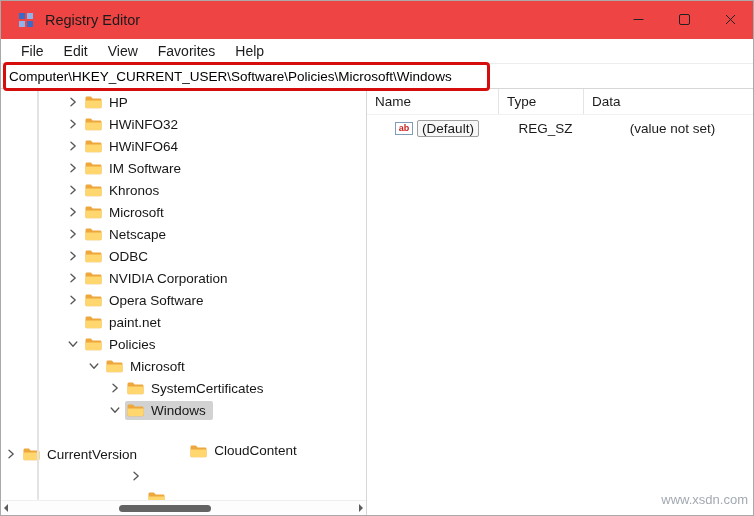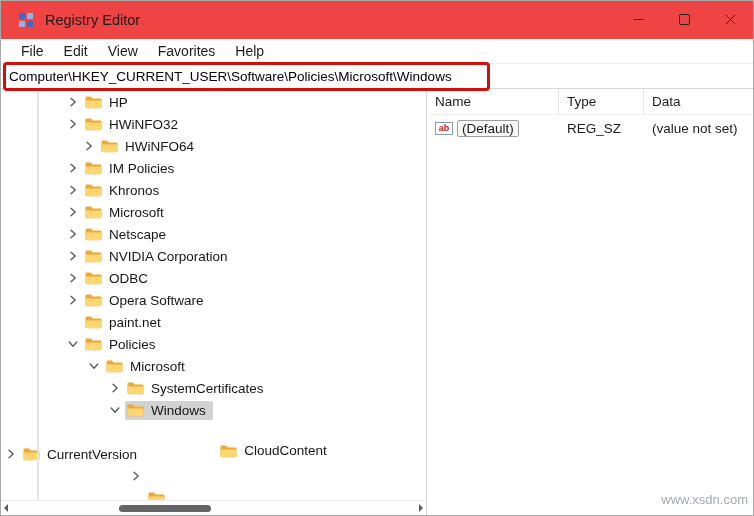--- a/index.html
+++ b/index.html
@@ -23,21 +23,21 @@
   
   .addressbar { height:26px; display:flex; align-items:center; padding-left:8px;
                 font-size:13.5px; color:#000000; border-top:1px solid #ededed; border-bottom:1px solid #d6d6d6;
                 white-space:nowrap; overflow:hidden; }
   .annotation { position:absolute; left:2px; top:61px; width:487px; height:29px;
                 border:3px solid #d60d0d; border-radius:4px; pointer-events:none; z-index:10; }
 
   
   .main { display:flex; height:426px; }
 
-  .tree-col { width:426px; border-right:1px solid #d6d6d6; display:flex; flex-direction:column; background:#fff; }
+  .tree-col { width:366px; border-right:1px solid #d6d6d6; display:flex; flex-direction:column; background:#fff; }
   .tree-view { flex:1; position:relative; overflow:hidden; padding-top:2px; }
   .vline { position:absolute; left:36px; top:0; bottom:0; width:2px; background:#e3e3e3; border-radius:2px; }
 
   .tree-row { height:22px; display:flex; align-items:center; white-space:nowrap; }
   .expander { width:20px; height:20px; display:inline-flex; align-items:center; justify-content:center; flex:none; }
   .expander.open svg { transform:rotate(90deg); }
   .node { display:inline-flex; align-items:center; padding:2px 7px 2px 2px; border-radius:2px; }
   .node.selected { background:var(--sel,#d2d2d2); }
   .folder { display:inline-flex; margin-right:7px; flex:none; }
   .tlabel { font-size:13.5px; color:#161616; }
@@ -50,21 +50,21 @@
 
   
   .value-col { flex:1; display:flex; flex-direction:column; background:#fff; }
   .list-header { height:26px; display:flex; align-items:stretch; border-bottom:1px solid #f1f1f1; flex:none; }
   .hcell { display:flex; align-items:center; padding-left:8px; font-size:13.5px; color:#1b1b1b;
            border-right:1px solid #e4e4e4; }
   .hcell:last-child { border-right:none; }
   .h-name { width:132px; } .h-type { width:85px; } .h-data { flex:1; }
 
   .list-row { height:26px; display:flex; align-items:center; }
-  .cell { display:flex; align-items:center; font-size:13.5px; color:#1b1b1b; padding-left:8px; white-space:nowrap; }
+  .cell { display:flex; align-items:center; font-size:13.5px; color:#1b1b1b; padding-left:8px; white-space:nowrap;justify-content:center; }
   .name-cell { width:132px; } .type-cell { width:85px; } .data-cell { flex:1; }
   .reg-sz-icon { width:18px; height:13px; border:1px solid #7f9db9; color:#cf1d1d; background:#fff;
                  font-size:9px; font-weight:bold; display:inline-flex; align-items:center; justify-content:center;
                  margin-right:4px; flex:none; }
   .name-box { padding:0 4px; }
   .name-box.focused { border:1px solid #9e9e9e; border-radius:2px; background:#f7f7f7; }
 
   .watermark { position:absolute; right:5px; bottom:8px; font-size:13px; color:#a3a9b1; z-index:5; }
 </style>
 </head>
@@ -151,21 +151,21 @@
             <span class="node">
               <span class="folder">
                 <svg width="17" height="14" viewBox="0 0 17 14">
                   <path d="M0.5 3 a1.4 1.4 0 0 1 1.4 -1.4 h4 l1.7 1.9 h7.5 a1.4 1.4 0 0 1 1.4 1.4 v7 a1.4 1.4 0 0 1 -1.4 1.4 H1.9 a1.4 1.4 0 0 1 -1.4 -1.4 z" fill="#eda73c"></path>
                   <path d="M0.5 5.6 h16 v5.9 a1.4 1.4 0 0 1 -1.4 1.4 H1.9 a1.4 1.4 0 0 1 -1.4 -1.4 z" fill="#ffd76e"></path>
                 </svg>
               </span>
               <span class="tlabel">HWiNFO32</span>
             </span>
           </div>
-          <div class="tree-row" style="padding-left: 78px;">
+          <div class="tree-row" style="padding-left: 62px;">
             <span class="expander">
               <svg width="10" height="10" viewBox="0 0 10 10">
                 <path d="M3 1.2 L7.2 5 L3 8.8" fill="none" stroke="#565656" stroke-width="1.3" stroke-linecap="round" stroke-linejoin="round"></path>
               </svg>
             </span>
             <span class="node">
               <span class="folder">
                 <svg width="17" height="14" viewBox="0 0 17 14">
                   <path d="M0.5 3 a1.4 1.4 0 0 1 1.4 -1.4 h4 l1.7 1.9 h7.5 a1.4 1.4 0 0 1 1.4 1.4 v7 a1.4 1.4 0 0 1 -1.4 1.4 H1.9 a1.4 1.4 0 0 1 -1.4 -1.4 z" fill="#eda73c"></path>
                   <path d="M0.5 5.6 h16 v5.9 a1.4 1.4 0 0 1 -1.4 1.4 H1.9 a1.4 1.4 0 0 1 -1.4 -1.4 z" fill="#ffd76e"></path>
@@ -180,21 +180,21 @@
                 <path d="M3 1.2 L7.2 5 L3 8.8" fill="none" stroke="#565656" stroke-width="1.3" stroke-linecap="round" stroke-linejoin="round"></path>
               </svg>
             </span>
             <span class="node">
               <span class="folder">
                 <svg width="17" height="14" viewBox="0 0 17 14">
                   <path d="M0.5 3 a1.4 1.4 0 0 1 1.4 -1.4 h4 l1.7 1.9 h7.5 a1.4 1.4 0 0 1 1.4 1.4 v7 a1.4 1.4 0 0 1 -1.4 1.4 H1.9 a1.4 1.4 0 0 1 -1.4 -1.4 z" fill="#eda73c"></path>
                   <path d="M0.5 5.6 h16 v5.9 a1.4 1.4 0 0 1 -1.4 1.4 H1.9 a1.4 1.4 0 0 1 -1.4 -1.4 z" fill="#ffd76e"></path>
                 </svg>
               </span>
-              <span class="tlabel">IM Policies</span>
+              <span class="tlabel">IM Software</span>
             </span>
           </div>
           <div class="tree-row" style="padding-left: 62px;">
             <span class="expander">
               <svg width="10" height="10" viewBox="0 0 10 10">
                 <path d="M3 1.2 L7.2 5 L3 8.8" fill="none" stroke="#565656" stroke-width="1.3" stroke-linecap="round" stroke-linejoin="round"></path>
               </svg>
             </span>
             <span class="node">
               <span class="folder">
@@ -244,37 +244,37 @@
                 <path d="M3 1.2 L7.2 5 L3 8.8" fill="none" stroke="#565656" stroke-width="1.3" stroke-linecap="round" stroke-linejoin="round"></path>
               </svg>
             </span>
             <span class="node">
               <span class="folder">
                 <svg width="17" height="14" viewBox="0 0 17 14">
                   <path d="M0.5 3 a1.4 1.4 0 0 1 1.4 -1.4 h4 l1.7 1.9 h7.5 a1.4 1.4 0 0 1 1.4 1.4 v7 a1.4 1.4 0 0 1 -1.4 1.4 H1.9 a1.4 1.4 0 0 1 -1.4 -1.4 z" fill="#eda73c"></path>
                   <path d="M0.5 5.6 h16 v5.9 a1.4 1.4 0 0 1 -1.4 1.4 H1.9 a1.4 1.4 0 0 1 -1.4 -1.4 z" fill="#ffd76e"></path>
                 </svg>
               </span>
+              <span class="tlabel">ODBC</span>
+            </span>
+          </div>
+          <div class="tree-row" style="padding-left: 62px;">
+            <span class="expander">
+              <svg width="10" height="10" viewBox="0 0 10 10">
+                <path d="M3 1.2 L7.2 5 L3 8.8" fill="none" stroke="#565656" stroke-width="1.3" stroke-linecap="round" stroke-linejoin="round"></path>
+              </svg>
+            </span>
+            <span class="node">
+              <span class="folder">
+                <svg width="17" height="14" viewBox="0 0 17 14">
+                  <path d="M0.5 3 a1.4 1.4 0 0 1 1.4 -1.4 h4 l1.7 1.9 h7.5 a1.4 1.4 0 0 1 1.4 1.4 v7 a1.4 1.4 0 0 1 -1.4 1.4 H1.9 a1.4 1.4 0 0 1 -1.4 -1.4 z" fill="#eda73c"></path>
+                  <path d="M0.5 5.6 h16 v5.9 a1.4 1.4 0 0 1 -1.4 1.4 H1.9 a1.4 1.4 0 0 1 -1.4 -1.4 z" fill="#ffd76e"></path>
+                </svg>
+              </span>
               <span class="tlabel">NVIDIA Corporation</span>
-            </span>
-          </div>
-          <div class="tree-row" style="padding-left: 62px;">
-            <span class="expander">
-              <svg width="10" height="10" viewBox="0 0 10 10">
-                <path d="M3 1.2 L7.2 5 L3 8.8" fill="none" stroke="#565656" stroke-width="1.3" stroke-linecap="round" stroke-linejoin="round"></path>
-              </svg>
-            </span>
-            <span class="node">
-              <span class="folder">
-                <svg width="17" height="14" viewBox="0 0 17 14">
-                  <path d="M0.5 3 a1.4 1.4 0 0 1 1.4 -1.4 h4 l1.7 1.9 h7.5 a1.4 1.4 0 0 1 1.4 1.4 v7 a1.4 1.4 0 0 1 -1.4 1.4 H1.9 a1.4 1.4 0 0 1 -1.4 -1.4 z" fill="#eda73c"></path>
-                  <path d="M0.5 5.6 h16 v5.9 a1.4 1.4 0 0 1 -1.4 1.4 H1.9 a1.4 1.4 0 0 1 -1.4 -1.4 z" fill="#ffd76e"></path>
-                </svg>
-              </span>
-              <span class="tlabel">ODBC</span>
             </span>
           </div>
           <div class="tree-row" style="padding-left: 62px;">
             <span class="expander">
               <svg width="10" height="10" viewBox="0 0 10 10">
                 <path d="M3 1.2 L7.2 5 L3 8.8" fill="none" stroke="#565656" stroke-width="1.3" stroke-linecap="round" stroke-linejoin="round"></path>
               </svg>
             </span>
             <span class="node">
               <span class="folder">

